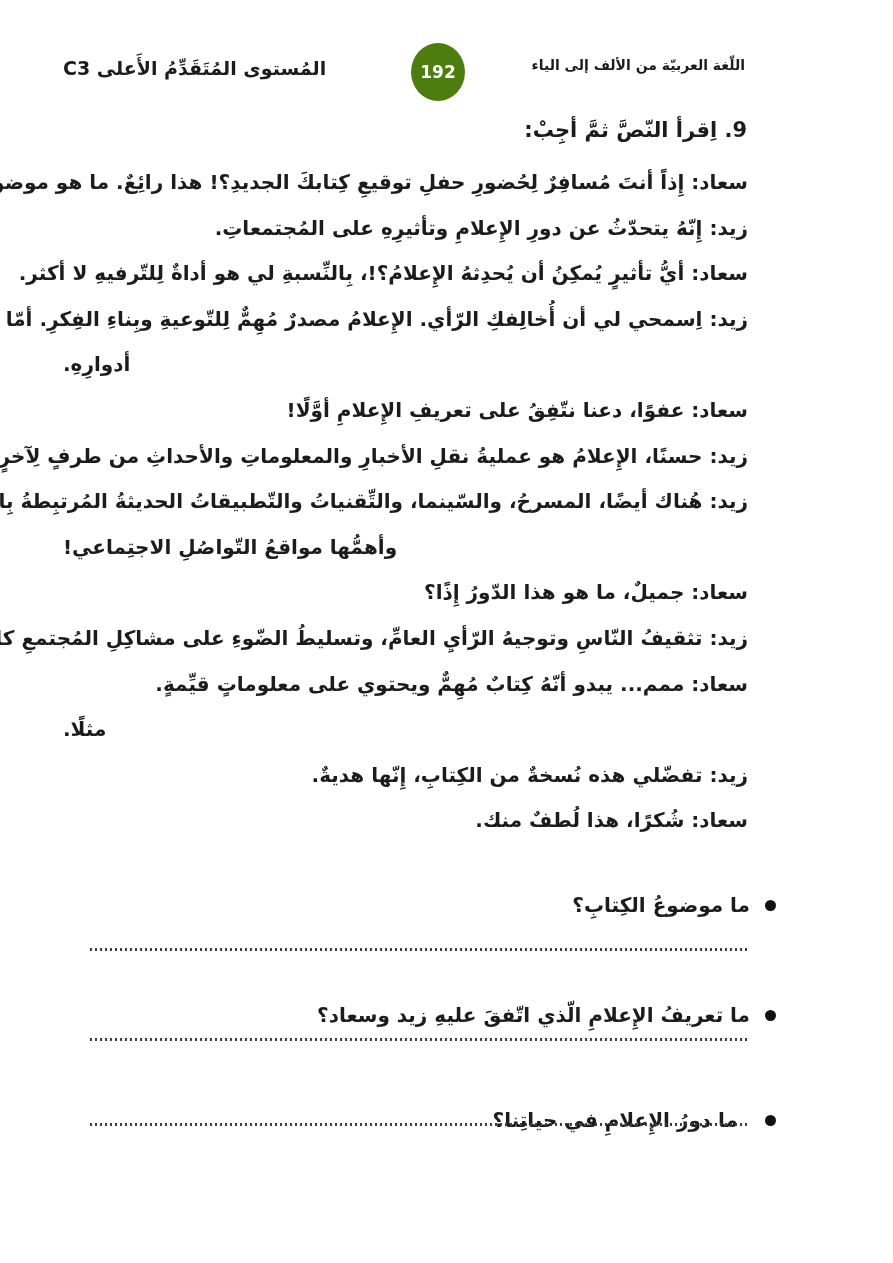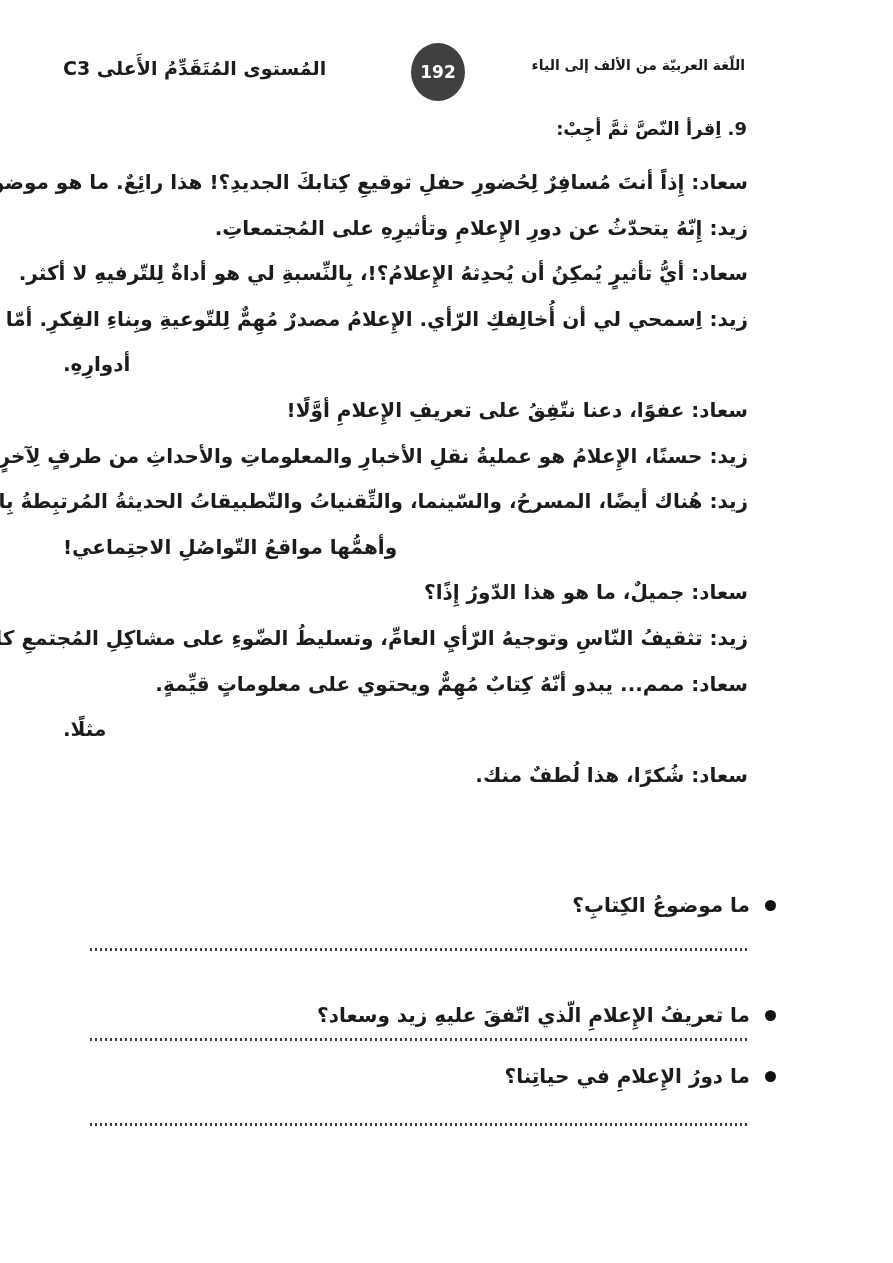--- a/index.html
+++ b/index.html
@@ -22,21 +22,21 @@
   }
   .badge{
     position:absolute;top:43px;left:411px;
     width:54px;height:58px;border-radius:50%;
     display:flex;align-items:center;justify-content:center;
     color:#ffffff;font-size:17px;font-weight:bold;
   }
   
   .heading{
     position:absolute;top:118px;right:146px;
-    font-size:18px;font-weight:bold;direction:rtl;white-space:nowrap;
+    font-size:21px;font-weight:bold;direction:rtl;white-space:nowrap;
   }
   
   .dialogue{
     position:absolute;top:160px;left:63px;width:685px;
     direction:rtl;font-size:20px;font-weight:bold;
   }
   .dline{
     height:45.6px;line-height:45.6px;
     white-space:nowrap;text-align:right;
   }
@@ -46,55 +46,56 @@
     position:absolute;right:117px;
     direction:rtl;display:flex;align-items:center;
     font-size:20px;font-weight:bold;white-space:nowrap;
   }
   .qdot{
     width:11px;height:11px;border-radius:50%;
     background:#111;margin-left:15px;flex:0 0 auto;
   }
   .q1{top:893px;margin-left:39px;}
   .q2{top:983px;margin-top:20px;}
-  .q3{top:1064px;}
+  .q3{top:1108px;gap:12px;}
   
   .answer-line{
     position:absolute;left:90px;width:658px;height:3px;
     background:repeating-linear-gradient(to right,#3d3d3d 0 2px,transparent 2px 5px);
   }
   .a1{top:948px;}
   .a2{top:1038px;}
   .a3{top:1123px;}
 </style>
 </head>
 <body>
 
 <div id="page">
 
   <div class="hdr-right">اللّغة العربيّة من الألف إلى الياء</div>
-  <div class="badge" style="background:#404040;">192</div>
+  <div class="badge" style="background:#4d7c0f;">192</div>
   <div class="hdr-left">المُستوى المُتَقَدِّمُ الأَعلى C3</div>
 
   <div class="heading">9.  اِقرأ النّصَّ ثمَّ أجِبْ:</div>
 
   <div class="dialogue">
     <div class="dline">سعاد: إِذاً أنتَ مُسافِرٌ لِحُضورِ حفلِ توقيعِ كِتابكَ الجديدِ؟! هذا رائِعٌ. ما هو موضوعُ الكِتابِ؟</div>
     <div class="dline">زيد: إِنّهُ يتحدّثُ عن دورِ الإِعلامِ وتأثيرِهِ على المُجتمعاتِ.</div>
     <div class="dline">سعاد: أيُّ تأثيرٍ يُمكِنُ أن يُحدِثهُ الإِعلامُ؟!، بِالنِّسبةِ لي هو أداةٌ لِلتّرفيهِ لا أكثر.</div>
     <div class="dline">زيد: اِسمحي لي أن أُخالِفكِ الرّأي. الإِعلامُ مصدرٌ مُهِمٌّ لِلتّوعيةِ وبِناءِ الفِكرِ. أمّا التّرفيهُ فهو أحدُ</div>
     <div class="dline cont-left">أدوارِهِ.</div>
     <div class="dline">سعاد: عفوًا، دعنا نتّفِقُ على تعريفِ الإِعلامِ أوَّلًا!</div>
     <div class="dline">زيد: حسنًا، الإِعلامُ هو عمليةُ نقلِ الأخبارِ والمعلوماتِ والأحداثِ من طرفٍ لِآخرٍ.</div>
     <div class="dline">زيد: هُناك أيضًا، المسرحُ، والسّينما، والتِّقنياتُ والتّطبيقاتُ الحديثةُ المُرتبِطةُ بِالإِنتِرنِت</div>
     <div class="dline cont-left">وأهمُّها مواقعُ التّواصُلِ الاجتِماعي!</div>
     <div class="dline">سعاد: جميلٌ، ما هو هذا الدّورُ إِذًا؟</div>
     <div class="dline">زيد: تثقيفُ النّاسِ وتوجيهُ الرّأيِ العامِّ، وتسليطُ الضّوءِ على مشاكِلِ المُجتمعِ كالعُنصُريةِ</div>
     <div class="dline">سعاد: ممم... يبدو أنّهُ كِتابٌ مُهِمٌّ ويحتوي على معلوماتٍ قيِّمةٍ.</div>
     <div class="dline cont-left">مثلًا.</div>
+    <div class="dline">زيد: تفضّلي هذه نُسخةٌ من الكِتابِ، إِنّها هديةٌ.</div>
     <div class="dline">سعاد: شُكرًا، هذا لُطفٌ منك.</div>
   </div>
 
   <div class="question q1">
     <span class="qdot"></span>
     <span>ما موضوعُ الكِتابِ؟</span>
   </div>
   <div class="answer-line a1"></div>
 
   <div class="question q2">

